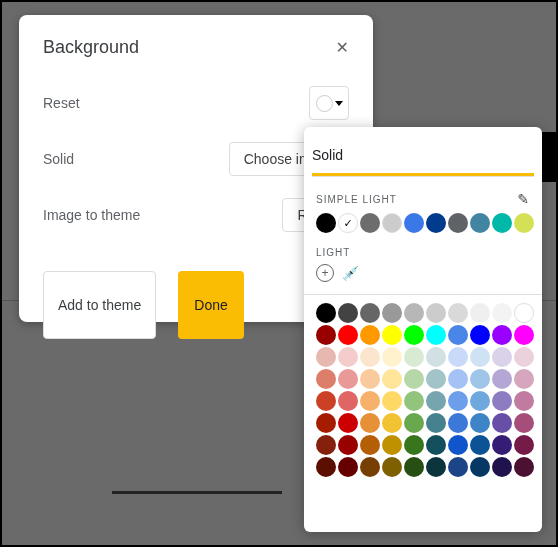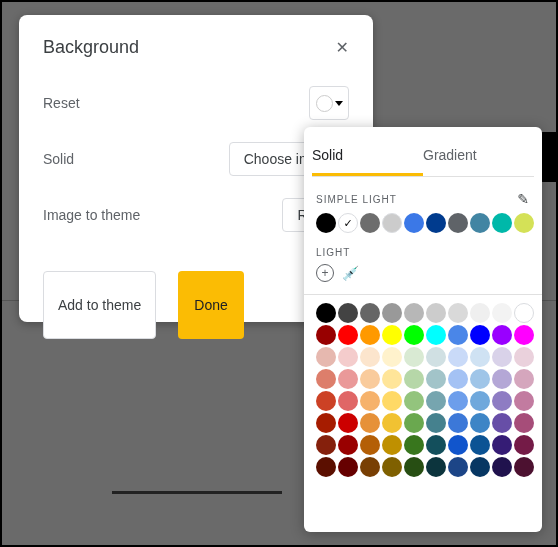--- a/index.html
+++ b/index.html
@@ -69,21 +69,20 @@
   </div>
   <div class="dialog-actions">
     <button class="btn-outline">Add to theme</button>
     <button class="btn-primary">Done</button>
   </div>
 </div>
 
 <div class="picker">
   <div class="tabs">
     <div class="tab active">Solid</div>
-    <div class="tab">Gradient</div>
   </div>
   <div class="section-label">
     <span>SIMPLE LIGHT</span>
     <span class="pencil">✎</span>
   </div>
   <div class="palette-row" id="theme-row">
       <div class="swatch" style="background: rgb(0, 0, 0);"></div>
       <div class="swatch bordered" style="background: rgb(255, 255, 255);">
         <span class="check">✓</span>
       </div>

